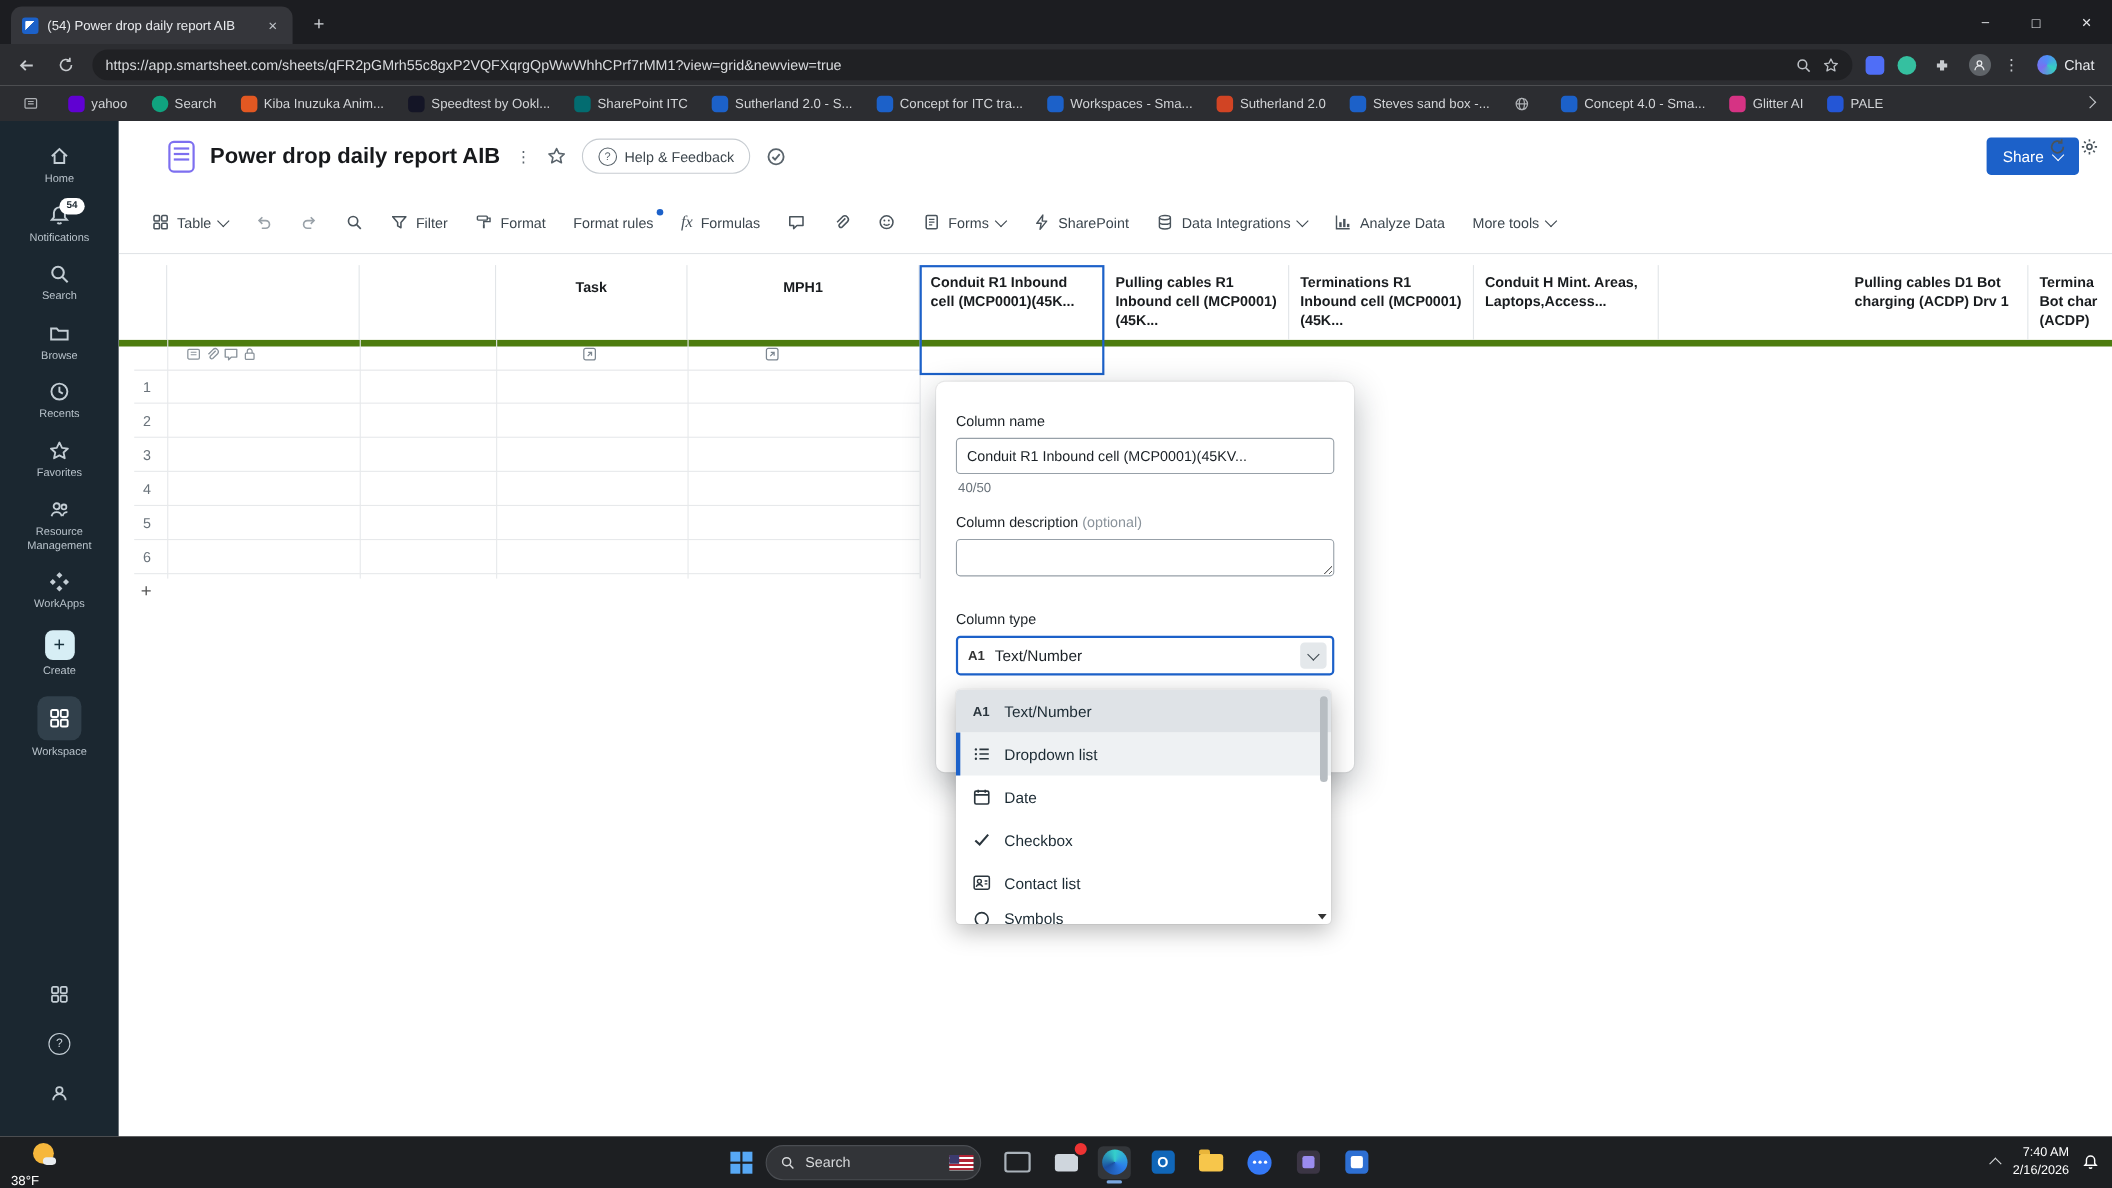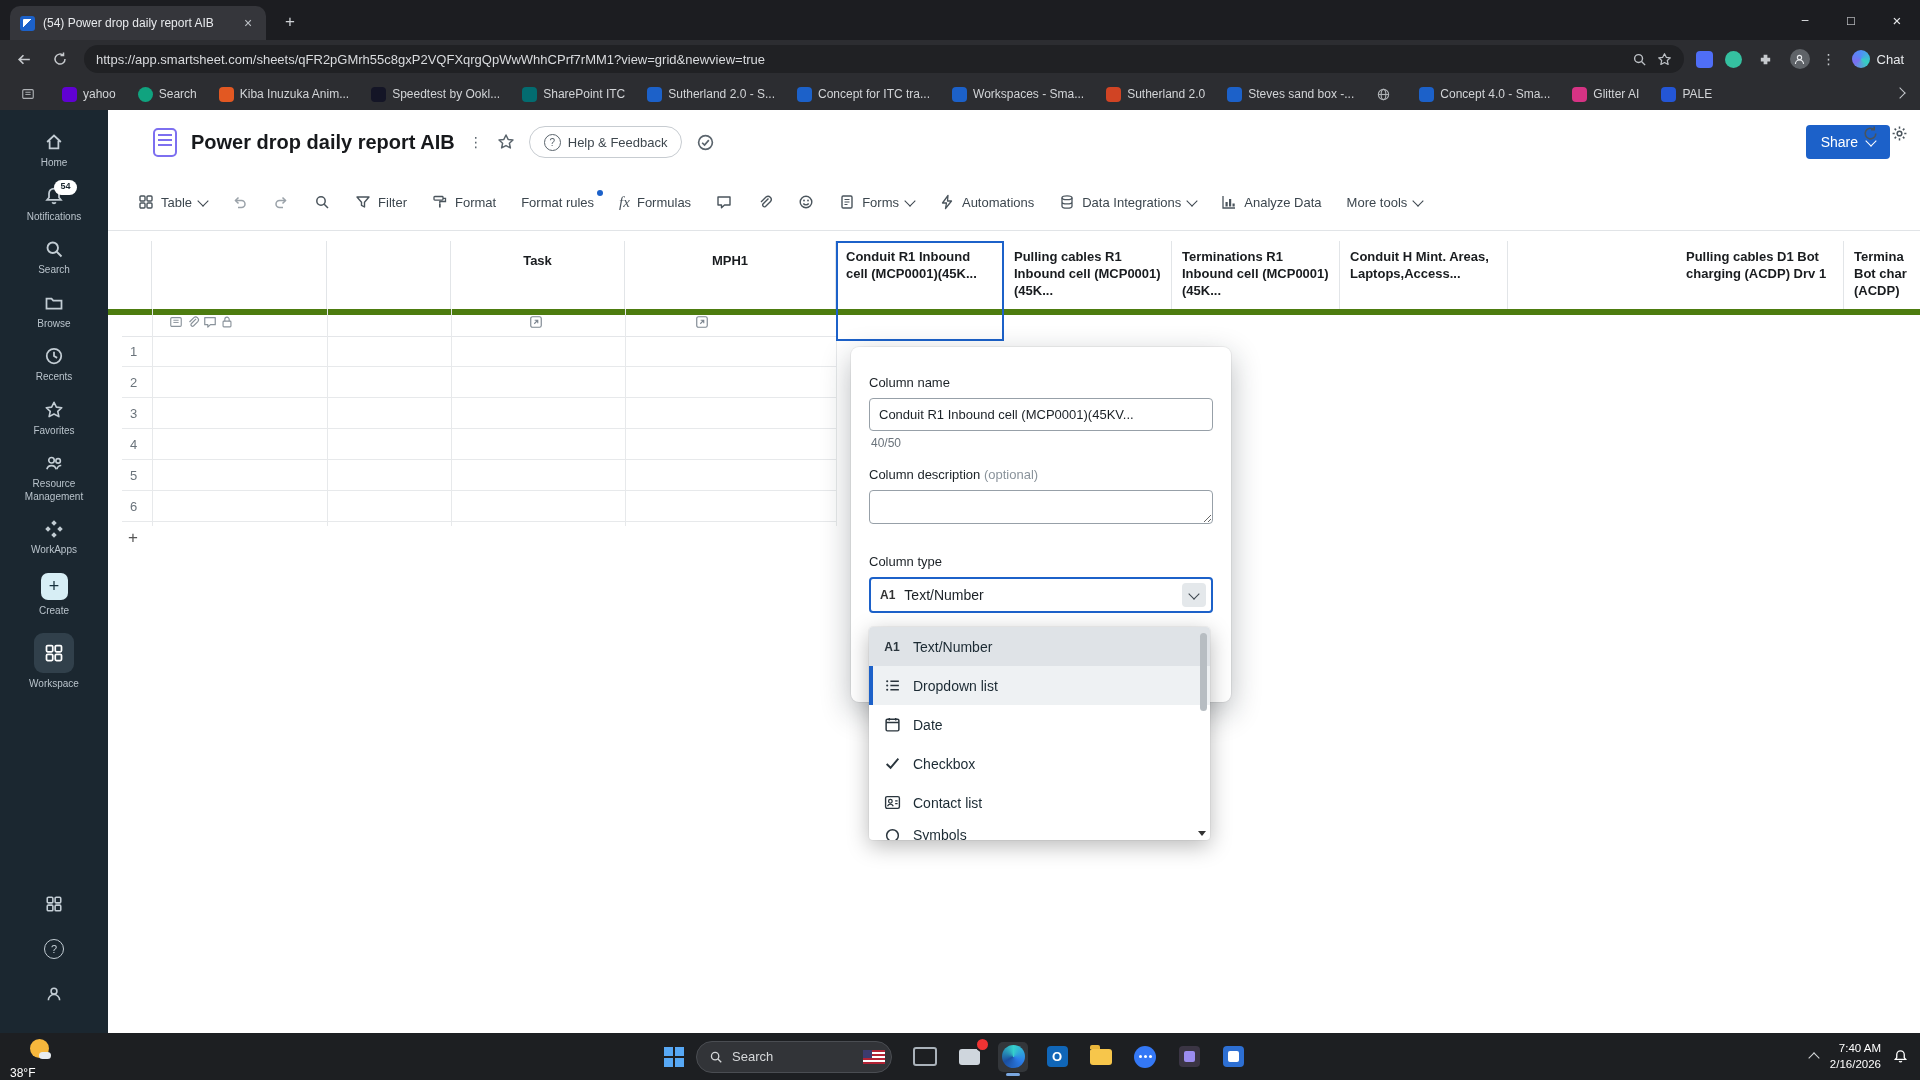--- a/index.html
+++ b/index.html
@@ -637,21 +637,21 @@
           <svg class="ic" width="16" height="16">
               <use href="#i-doc"></use>
             </svg>
           <span>Forms</span>
           <span class="chev"></span>
         </div>
         <div class="tbi">
           <svg class="ic" width="16" height="16">
               <use href="#i-bolt"></use>
             </svg>
-          <span>Automations</span>
+          <span>SharePoint</span>
         </div>
         <div class="tbi">
           <svg class="ic" width="16" height="16">
               <use href="#i-db"></use>
             </svg>
           <span>Data Integrations</span>
           <span class="chev"></span>
         </div>
         <div class="tbi">
           <svg class="ic" width="16" height="16">

